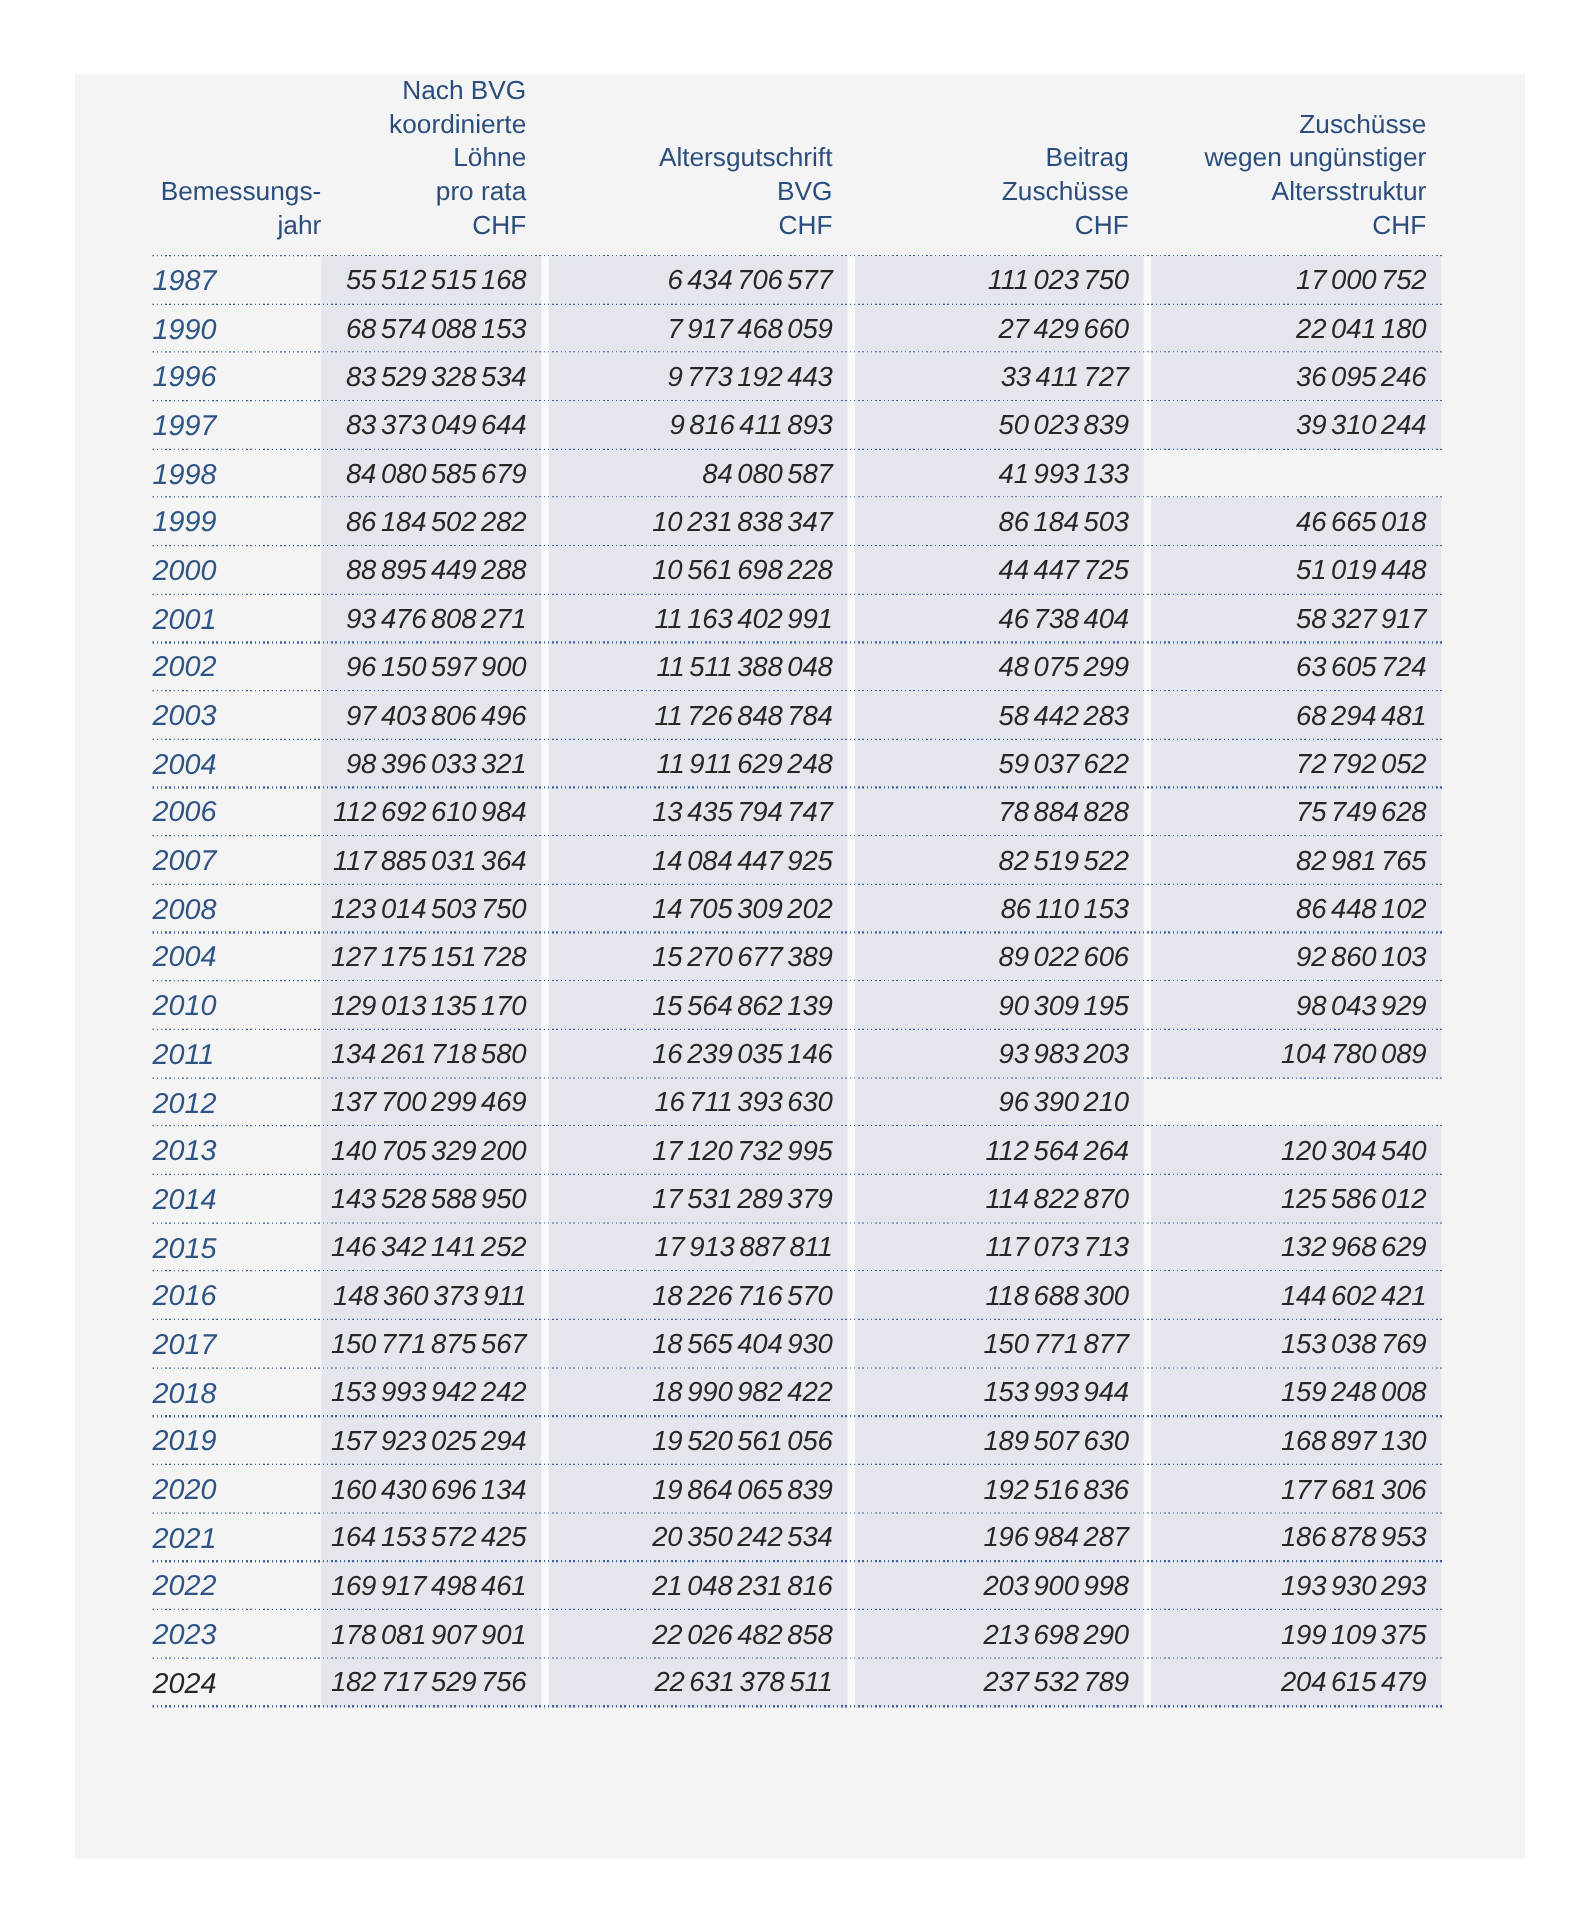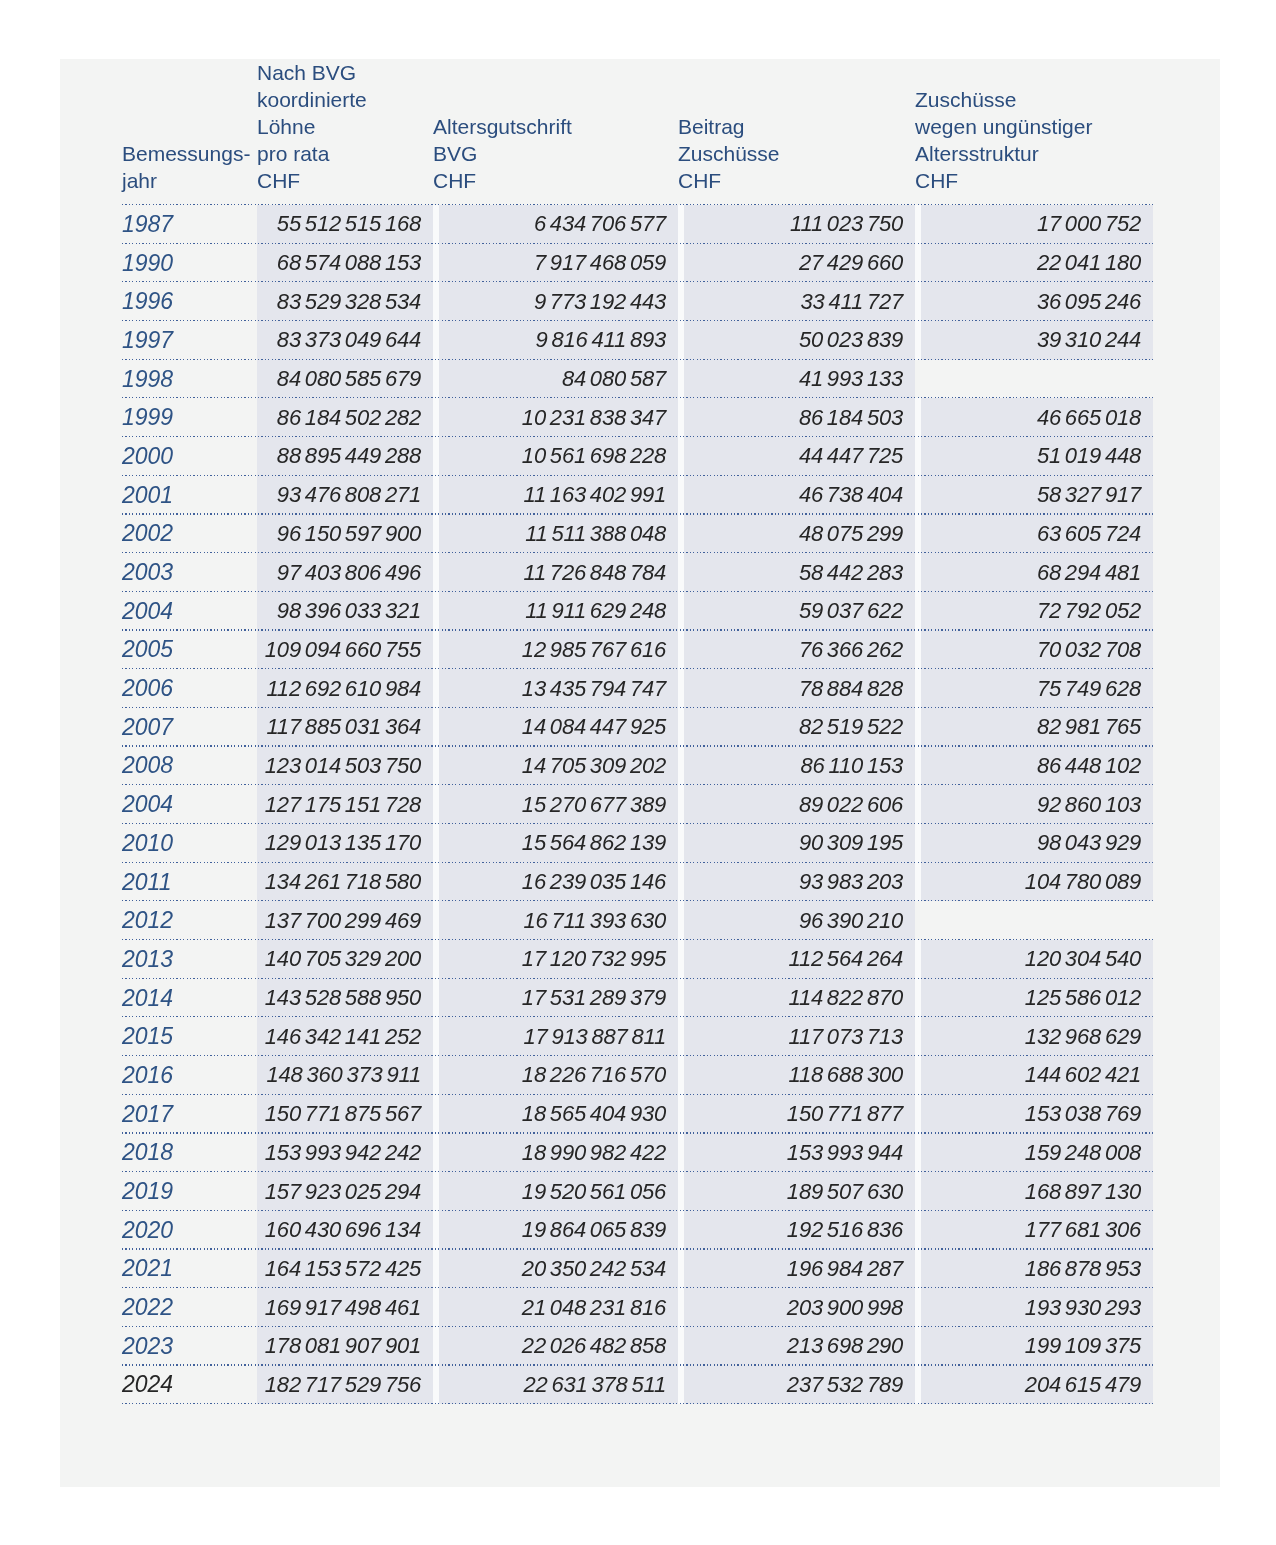--- a/index.html
+++ b/index.html
@@ -24,29 +24,29 @@
   }
   .header-row{
     align-items:end;
     height:146px;
     box-sizing:border-box;
     padding-bottom:12px;
     position:relative;
   }
   .hcell{
     white-space:pre-line;
-    text-align:left;
+    text-align:right;
     font-size:21px;
     line-height:27px;
     color:#2b4d7e;
     padding-right:12px;
     box-sizing:border-box;
   }
   .hcell.first{
-    text-align:left;
+    text-align:right;
     padding-right:0;
   }
   .row{
     height:38.7px;
     position:relative;
     align-items:stretch;
     font-style:italic;
   }
   .row::after,.header-row::after{
     content:"";
@@ -174,27 +174,20 @@
     <div class="cell num gap-left">68 294 481</div>
   </div>
         <div class="row grid-cols">
     <div class="cell year">2004</div>
     <div class="cell num">98 396 033 321</div>
     <div class="cell num gap-left">11 911 629 248</div>
     <div class="cell num gap-left">59 037 622</div>
     <div class="cell num gap-left">72 792 052</div>
   </div>
         <div class="row grid-cols">
-    <div class="cell year">2005</div>
-    <div class="cell num">109 094 660 755</div>
-    <div class="cell num gap-left">12 985 767 616</div>
-    <div class="cell num gap-left">76 366 262</div>
-    <div class="cell num gap-left">70 032 708</div>
-  </div>
-        <div class="row grid-cols">
     <div class="cell year">2006</div>
     <div class="cell num">112 692 610 984</div>
     <div class="cell num gap-left">13 435 794 747</div>
     <div class="cell num gap-left">78 884 828</div>
     <div class="cell num gap-left">75 749 628</div>
   </div>
         <div class="row grid-cols">
     <div class="cell year">2007</div>
     <div class="cell num">117 885 031 364</div>
     <div class="cell num gap-left">14 084 447 925</div>

